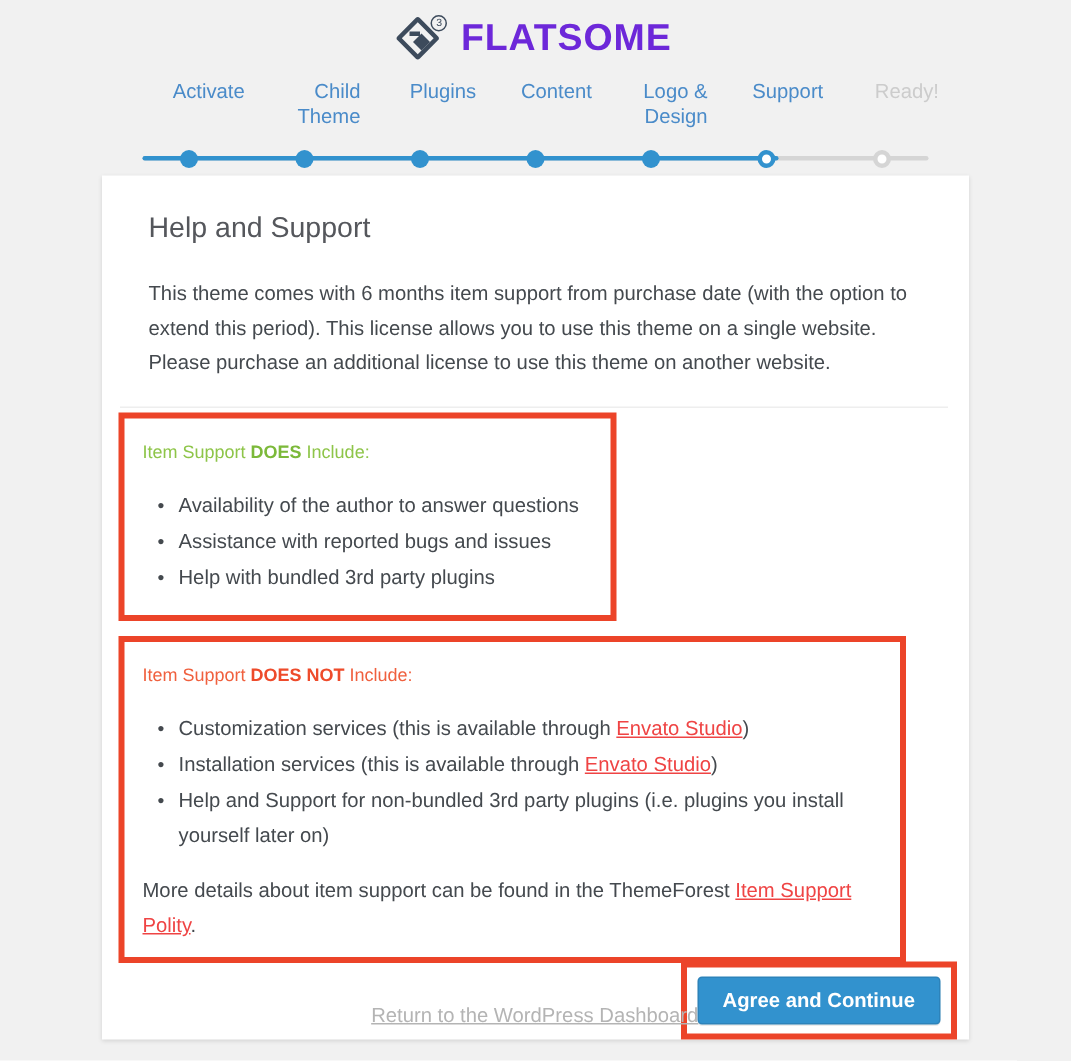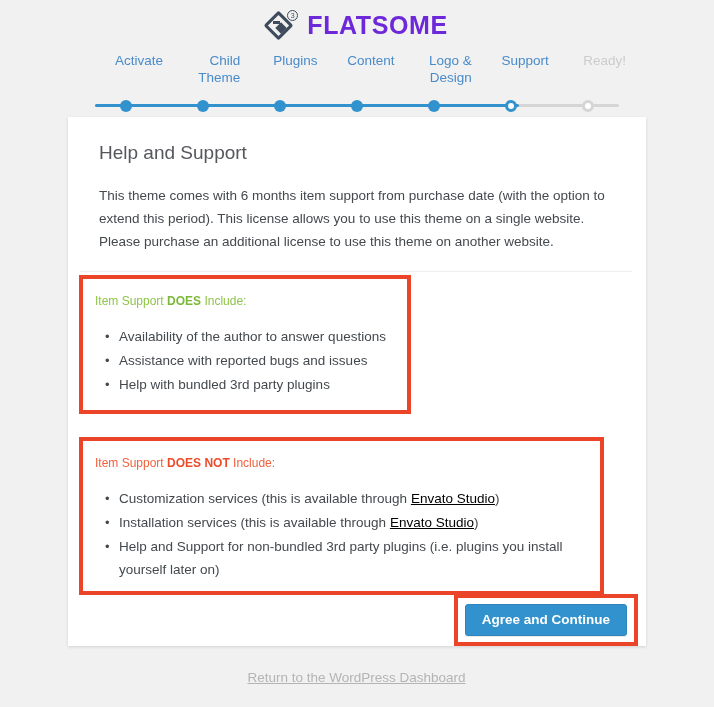--- a/index.html
+++ b/index.html
@@ -194,21 +194,21 @@
     border: 4px solid #ec4429;
     padding: 10px 12px 6px 12px;
     position: relative;
   }
   .hl-does {
     margin: 3px 9px 0 -9px;
     width: 332px;
     padding-bottom: 8px;
   }
   .hl-doesnot {
-    margin: 23px -12px 0 -9px;
+    margin: 10px -12px 0 -9px;
     width: 525px;
     padding-bottom: 4px;
   }
 
   .sec-head {
     font-size: 12px;
     margin: 3px 0 14px 0;
     line-height: 19px;
   }
   .sec-head.green { color: #8ec549; }
@@ -230,21 +230,21 @@
   }
   ul.sec-list li::before {
     content: "\2022";
     position: absolute;
     left: -14px;
     top: 0;
     color: #44494e;
     font-size: 13px;
   }
   a.inline-link {
-    color: #000000;
+    color: #ef4444;
     text-decoration: underline;
   }
   .more-details {
     font-size: 13.5px;
     line-height: 23px;
     color: #44494e;
     margin: 14px 0 6px 0;
   }
 
   
@@ -361,20 +361,21 @@
 
   <div class="hl hl-doesnot">
     <div class="sec-head red">
       <span>Item Support </span><b>DOES NOT</b><span> Include:</span>
     </div>
     <ul class="sec-list">
       <li><span>Customization services (this is available through </span><a class="inline-link" href="#">Envato Studio</a><span>)</span></li>
       <li><span>Installation services (this is available through </span><a class="inline-link" href="#">Envato Studio</a><span>)</span></li>
       <li>Help and Support for non-bundled 3rd party plugins (i.e. plugins you install yourself later on)</li>
     </ul>
+    <p class="more-details"><span>More details about item support can be found in the ThemeForest </span><a class="inline-link" href="#">Item Support Polity</a><span>.</span></p>
   </div>
 
   <div class="btn-zone">
     <div class="hl-btn">
       <button class="agree-btn">Agree and Continue</button>
     </div>
   </div>
 
 </div>
 

